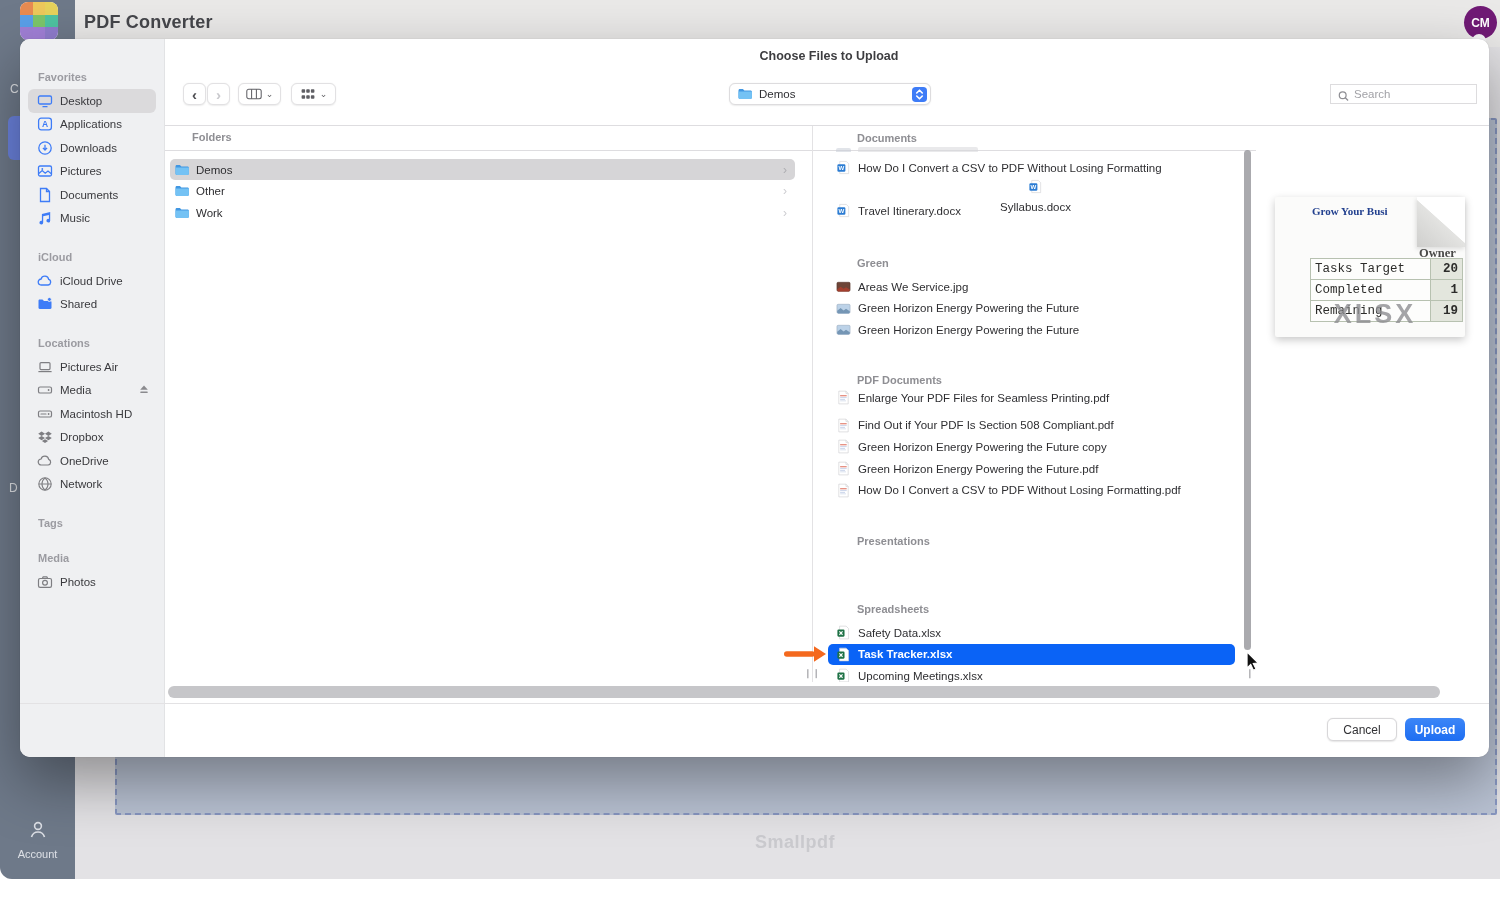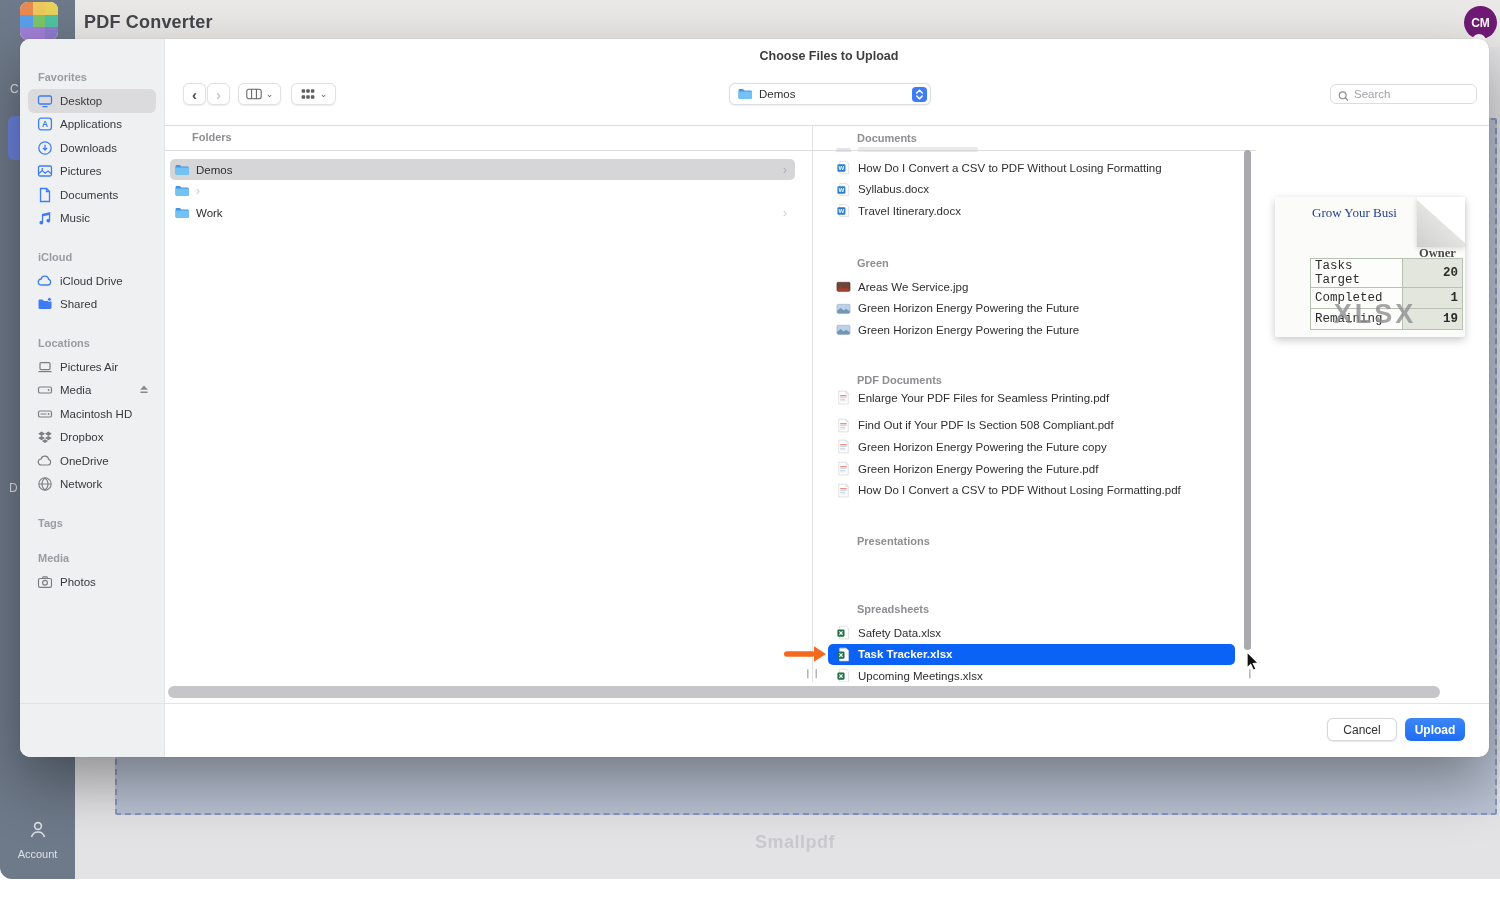--- a/index.html
+++ b/index.html
@@ -55,21 +55,21 @@
   #btn-columns { left:218px; width:43px; }
   #btn-group { left:271px; width:45px; }
   .tb-caret { color:#5f5f64; font-size:9px; }
 
   #path-select { position:absolute; left:709px; top:44px; width:202px; height:22px; background:#fff;
     border:1px solid #dddcde; border-radius:6px; box-shadow:0 .5px 1.5px rgba(0,0,0,.08);
     display:flex; align-items:center; padding:0 3px 0 7px; gap:6px; }
   #path-select .lbl { flex:1; font-size:11.5px; color:#2f2f33; }
   #path-stepper { width:15px; height:15px; }
   #search-field { position:absolute; left:1310px; top:45px; width:147px; height:20px; background:rgba(255,255,255,.85);
-    border:1px solid #dddcde; border-radius:6px; display:flex; align-items:center; padding:0 6px; gap:4px; }
+    border:1px solid #dddcde; border-radius:0; display:flex; align-items:center; padding:0 6px; gap:4px; }
   #search-field input { border:none; outline:none; background:transparent; width:100%; font-size:11.5px; color:#333; }
   #search-field input::placeholder { color:#a2a2a7; }
 
   .hline { position:absolute; background:#dedde0; height:1px; }
   .vline { position:absolute; background:#e3e2e4; width:1px; }
 
   #folders-header { position:absolute; left:172px; top:92px; font-size:11px; font-weight:bold; color:#8e8e93; }
   .folder-row { position:absolute; left:150px; width:625px; height:21px; border-radius:5px;
     display:flex; align-items:center; padding:0 8px 0 4px; gap:6px; }
   .folder-row.sel { background:#d6d5d7; }
@@ -95,27 +95,27 @@
   .col-handle { position:absolute; top:629px; width:10px; height:10px; color:#b4b4b8; font-size:9px; letter-spacing:1px; }
 
   
   #preview { position:absolute; left:1236px; top:87px; width:233px; height:556px; background:#fff; }
   #thumb { position:absolute; left:1255px; top:158px; width:190px; height:140px; background:#fbfbfa;
     border-radius:2px; box-shadow:0 3px 8px rgba(0,0,0,.22); }
   #thumb-fold { position:absolute; right:0; top:0; width:48px; height:50px;
     background:linear-gradient(222deg, #ffffff 0 49%, #e3e3e1 50%, #cfcfcd 100%);
     filter:drop-shadow(-1px 2px 2px rgba(0,0,0,.12)); }
   #thumb-title { position:absolute; left:37px; top:8px; width:150px; font-family:"Liberation Serif", serif;
-    font-weight:normal; font-size:13px; color:#23418f; white-space:nowrap; overflow:hidden; }
+    font-weight:bold; font-size:11px; color:#23418f; white-space:nowrap; overflow:hidden; }
   #thumb-owner { position:absolute; left:140px; top:49px; width:45px; text-align:center; font-family:"Liberation Serif", serif;
     font-weight:bold; font-size:12.5px; color:#4a4a48; }
   #thumb-table { position:absolute; left:35px; top:61px; width:153px; border-collapse:collapse; }
   #thumb-table td { border:1px solid #b7c1b0; font-family:Liberation Mono, monospace; font-size:12.5px;
     color:#2c2c2a; height:21px; padding:0 4px; background:#fdfdfc; }
-  #thumb-table td.num { width:60px; text-align:right; background:#e3e6dd; font-weight:bold; }
+  #thumb-table td.num { width:32px; text-align:right; background:#e3e6dd; font-weight:bold; }
   #thumb-watermark { position:absolute; left:20px; top:102px; width:160px; text-align:center;
     font-size:27px; font-weight:bold; color:#8f8f92; letter-spacing:3px; opacity:.8; }
 
   #h-scrollbar { position:absolute; left:148px; top:647px; width:1272px; height:12px;
     background:#c6c6c9; border-radius:6px; }
   #footer-divider { top:664px; left:0; width:1469px; background:#e3e2e4; }
   .dlg-btn { position:absolute; top:679px; height:23px; border-radius:6px; font-size:12px;
     display:flex; align-items:center; justify-content:center; }
   #btn-cancel { left:1307px; width:70px; background:#fff; border:1px solid #d8d7d9;
     box-shadow:0 .5px 1.5px rgba(0,0,0,.1); color:#313134; }
@@ -387,20 +387,21 @@
           <span class="lbl">Demos</span>
           <span class="chev">›</span>
         </div>
         <div class="folder-row dim" style="top: 141.7px;">
           <span class="ic">
             <svg viewBox="0 0 16 16">
               <path d="M1.5 4.4c0-.8.6-1.4 1.4-1.4h3L7.4 4.4h6.1c.8 0 1.4.6 1.4 1.4v5.8c0 .8-.6 1.4-1.4 1.4H2.9c-.8 0-1.4-.6-1.4-1.4z" fill="#4197e2"></path>
               <path d="M1.5 5.6h13.4v6c0 .8-.6 1.4-1.4 1.4H2.9c-.8 0-1.4-.6-1.4-1.4z" fill="#74c2f4"></path>
             </svg>
           </span>
+          <span class="lbl">Other</span>
           <span class="chev">›</span>
         </div>
         <div class="folder-row dim" style="top: 163.4px;">
           <span class="ic">
             <svg viewBox="0 0 16 16">
               <path d="M1.5 4.4c0-.8.6-1.4 1.4-1.4h3L7.4 4.4h6.1c.8 0 1.4.6 1.4 1.4v5.8c0 .8-.6 1.4-1.4 1.4H2.9c-.8 0-1.4-.6-1.4-1.4z" fill="#4197e2"></path>
               <path d="M1.5 5.6h13.4v6c0 .8-.6 1.4-1.4 1.4H2.9c-.8 0-1.4-.6-1.4-1.4z" fill="#74c2f4"></path>
             </svg>
           </span>
           <span class="lbl">Work</span>
@@ -423,21 +424,21 @@
           <div class="file-row" style="top: 25px;">
             <span class="ic">
               <svg viewBox="0 0 16 16">
                 <path d="M4 1.5h7l2.5 2.5v10.5H4z" fill="#fff" stroke="#d2d2d6" stroke-width=".7"></path>
                 <rect x="1.5" y="4.5" width="8.5" height="8" rx="1.3" fill="#2b7cd3"></rect>
                 <text x="5.7" y="10.8" font-size="6.5" font-weight="bold" text-anchor="middle" fill="#fff" font-family="sans-serif">W</text>
               </svg>
             </span>
             <span class="lbl">How Do I Convert a CSV to PDF Without Losing Formatting</span>
           </div>
-          <div class="file-row" style="top: 46.7px;">
+          <div class="file-row" style="top: 46.7px; flex-direction: column;">
             <span class="ic">
               <svg viewBox="0 0 16 16">
                 <path d="M4 1.5h7l2.5 2.5v10.5H4z" fill="#fff" stroke="#d2d2d6" stroke-width=".7"></path>
                 <rect x="1.5" y="4.5" width="8.5" height="8" rx="1.3" fill="#2b7cd3"></rect>
                 <text x="5.7" y="10.8" font-size="6.5" font-weight="bold" text-anchor="middle" fill="#fff" font-family="sans-serif">W</text>
               </svg>
             </span>
             <span class="lbl">Syllabus.docx</span>
           </div>
           <div class="file-row" style="top: 68.4px;">

